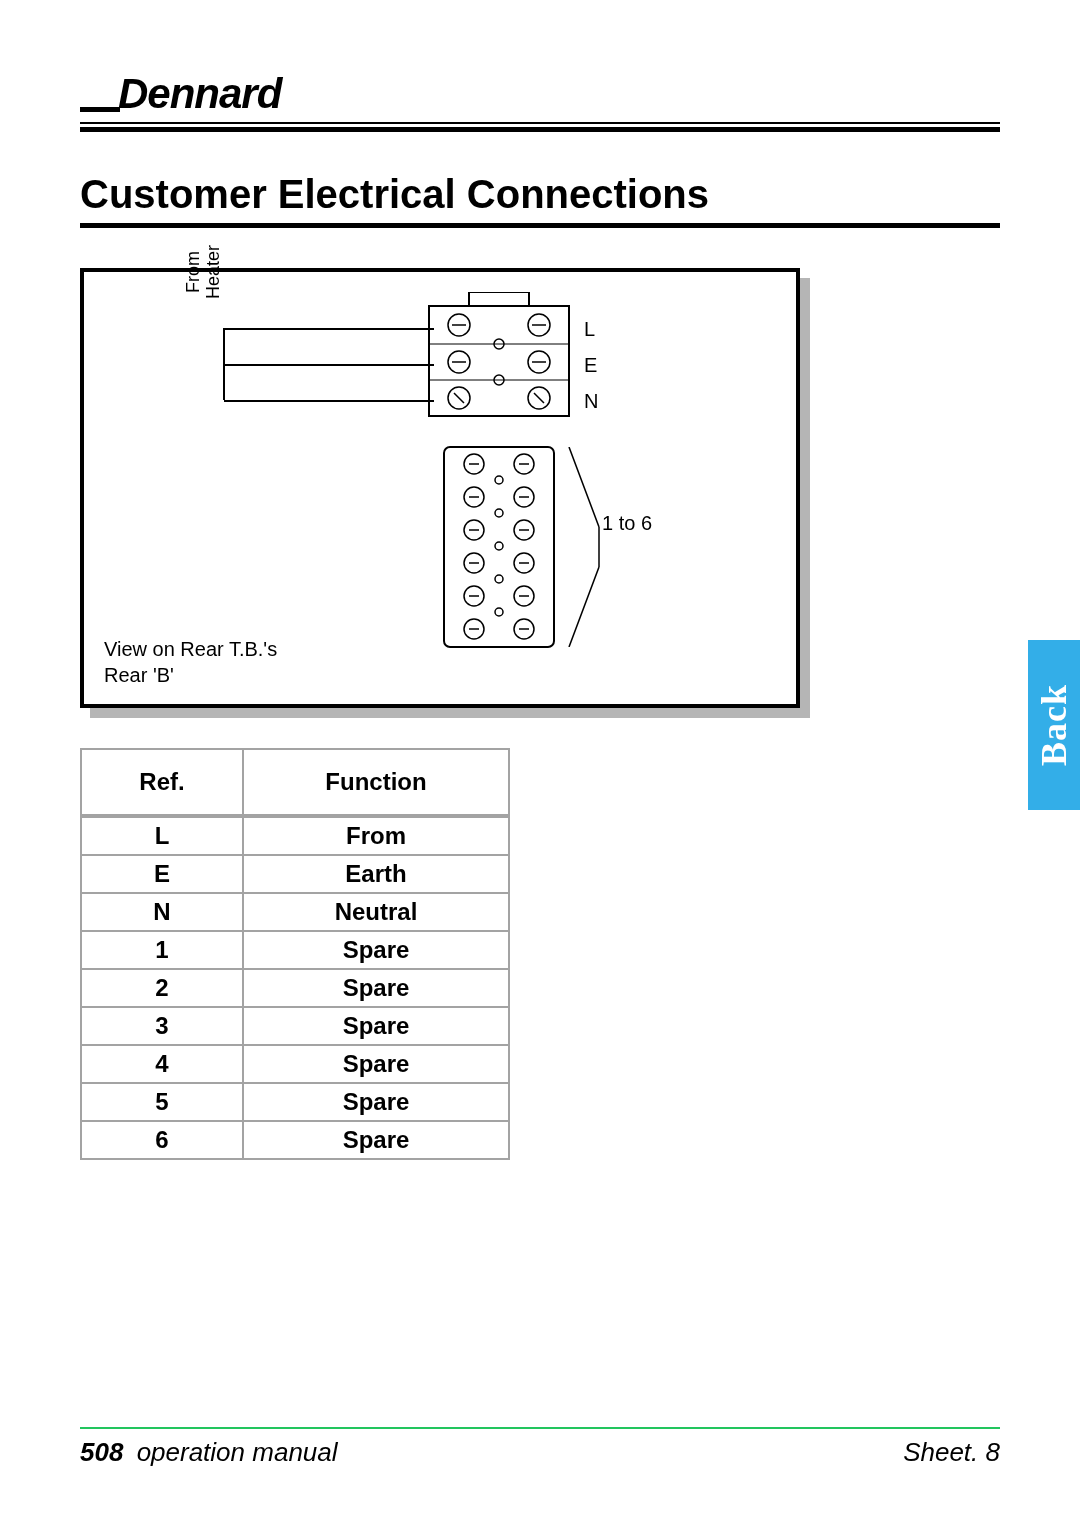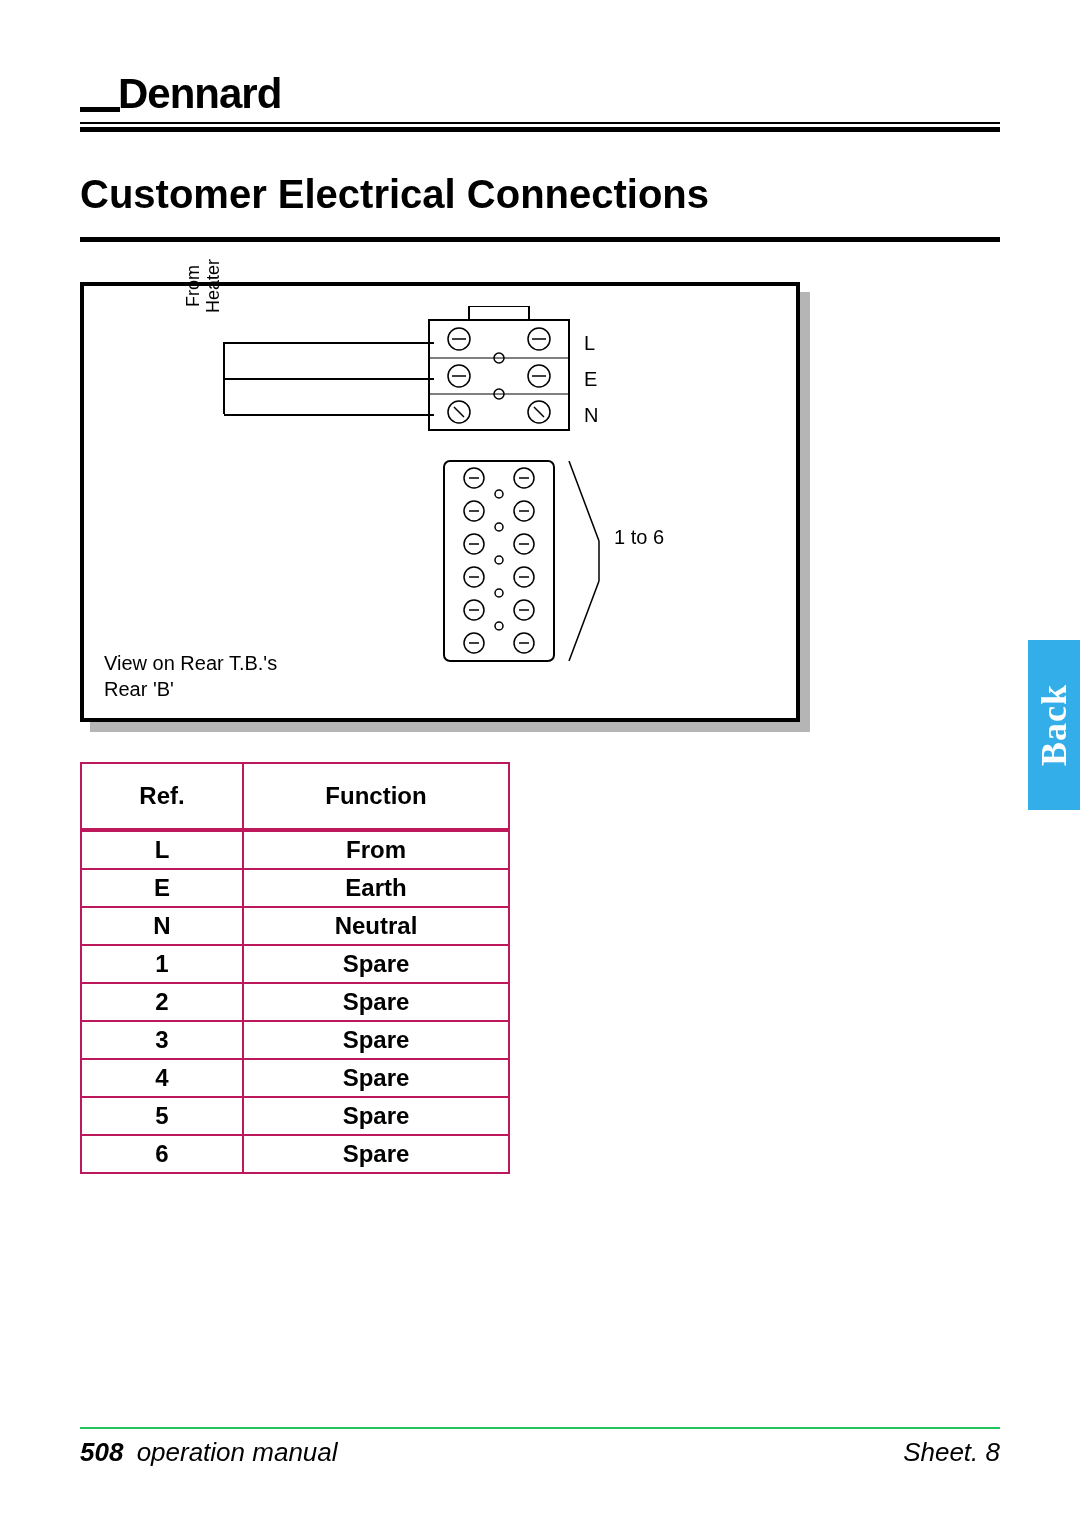--- a/index.html
+++ b/index.html
@@ -13,41 +13,42 @@
     width: 1080px;
     height: 1528px;
     position: relative;
     box-sizing: border-box;
     padding: 70px 80px 60px 80px;
   }
   .brand {
     font-size: 42px;
     font-weight: 900;
     letter-spacing: -1px;
+    font-style: italic;
     transform: scaleX(1.05);
   }
   .brand-underline {
     display: inline-block;
     border-bottom: 5px solid #000;
     width: 40px;
     vertical-align: bottom;
     margin-right: -2px;
     position: relative;
     top: -6px;
   }
   .double-rule {
     border-top: 2px solid #000;
     border-bottom: 5px solid #000;
     height: 3px;
     margin-top: 4px;
   }
   .section-title {
     font-size: 40px;
     font-weight: 700;
-    margin: 40px 0 20px 0;
+    margin: 40px 0 6px 0;
   }
   .thick-rule {
     border-top: 5px solid #000;
   }
   .diagram-frame {
     width: 720px;
     height: 440px;
     border: 4px solid #000;
     margin-top: 40px;
     position: relative;
@@ -70,28 +71,28 @@
     font-size: 18px;
     transform: rotate(-90deg);
     transform-origin: left top;
     width: 120px;
     text-align: center;
     line-height: 1.1;
   }
   .lbl-l { position: absolute; left: 500px; top: 46px; font-size: 20px; }
   .lbl-e { position: absolute; left: 500px; top: 82px; font-size: 20px; }
   .lbl-n { position: absolute; left: 500px; top: 118px; font-size: 20px; }
-  .lbl-1to6 { position: absolute; left: 530px; top: 240px; font-size: 20px; }
+  .lbl-1to6 { position: absolute; left: 518px; top: 240px; font-size: 20px; }
   .ref-table {
     margin-top: 40px;
     border-collapse: collapse;
     width: 430px;
   }
   .ref-table th, .ref-table td {
-    border: 2px solid #be185d;
+    border: 2px solid #a3a3a3;
     padding: 4px 10px;
     text-align: center;
     font-size: 24px;
     font-weight: 700;
   }
   .ref-table thead th {
     font-size: 24px;
     font-weight: 700;
     border-bottom-width: 4px;
     padding: 18px 10px;

